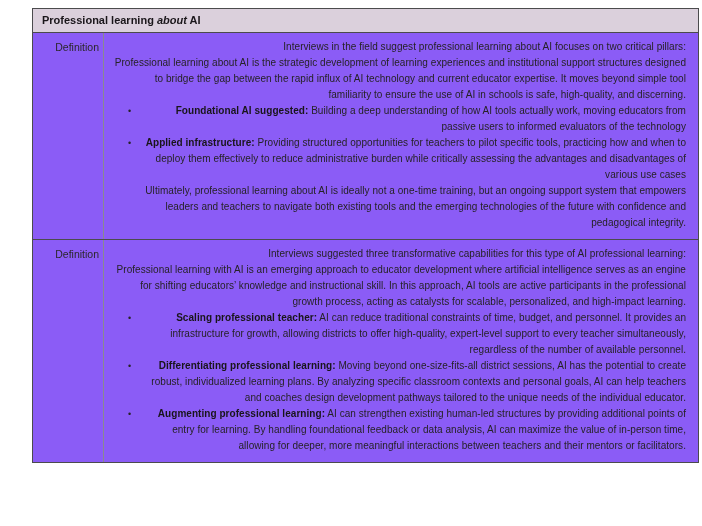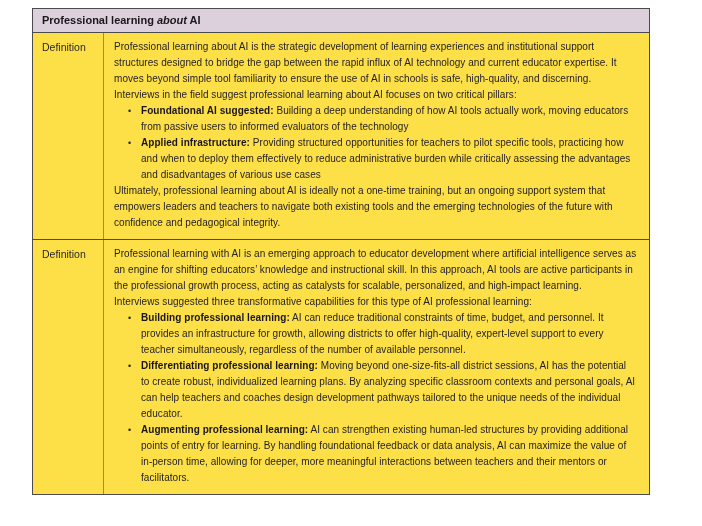--- a/index.html
+++ b/index.html
@@ -1,30 +1,30 @@
 <!DOCTYPE html>
 <html><head>
 <meta charset="utf-8">
 <style>
   * { margin:0; padding:0; box-sizing:border-box; }
   html,body { width:702px; height:526px; background:#ffffff; overflow:hidden;
               font-family:"Liberation Sans", sans-serif; }
   .doc-table {
-    position:absolute; left:32px; top:8px; width:618px;
-    border:1.5px solid #4b4b4d; background:#fde047;
+    position:absolute; left:32px; top:8px; width:667px;
+    border:1.5px solid #4b4b4d; background:#8b5cf6;
   }
   .section-header {
     background:#dbd0dc;
     border-bottom:1.2px solid #4b4b4d;
     padding:5px 9px 5px 9px;
     font-size:11px; font-weight:bold; color:#1a161a;
     line-height:13px;
   }
   .section-header .em { font-style:italic; }
-  .def-row { display:flex; align-items:stretch; }
+  .def-row { display:flex; align-items:stretch;text-align:right; }
   .def-row.divided { border-bottom:1.2px solid #4b4b4d; }
   .label-cell {
     flex:0 0 71px; width:71px;
     border-right:1px solid #8a8a8e;
     padding:8px 4px 0 9px;
     font-size:10.5px; color:#2b272b;
   }
   .content-cell {
     flex:1; min-width:0;
     padding:6px 12px 8px 10px;
@@ -40,39 +40,39 @@
 <body>
 
 <div class="doc-table">
 
   <div class="section-header">
     <span>Professional learning </span><span class="em">about</span><span> AI</span>
   </div>
   <div class="def-row divided">
     <div class="label-cell">Definition</div>
     <div class="content-cell">
+      <div class="para">Interviews in the field suggest professional learning about AI focuses on two critical pillars:</div>
       <div class="para">Professional learning about AI is the strategic development of learning experiences and institutional support structures designed to bridge the gap between the rapid influx of AI technology and current educator expertise. It moves beyond simple tool familiarity to ensure the use of AI in schools is safe, high-quality, and discerning.</div>
-      <div class="para">Interviews in the field suggest professional learning about AI focuses on two critical pillars:</div>
       <div class="bullet">
         <span class="marker">•</span><span class="b">Foundational AI suggested:</span><span> Building a deep understanding of how AI tools actually work, moving educators from passive users to informed evaluators of the technology</span>
       </div>
       <div class="bullet">
         <span class="marker">•</span><span class="b">Applied infrastructure:</span><span> Providing structured opportunities for teachers to pilot specific tools, practicing how and when to deploy them effectively to reduce administrative burden while critically assessing the advantages and disadvantages of various use cases</span>
       </div>
       <div class="para">Ultimately, professional learning about AI is ideally not a one-time training, but an ongoing support system that empowers leaders and teachers to navigate both existing tools and the emerging technologies of the future with confidence and pedagogical integrity.</div>
     </div>
   </div>
 
   <div class="def-row">
     <div class="label-cell">Definition</div>
     <div class="content-cell">
+      <div class="para">Interviews suggested three transformative capabilities for this type of AI professional learning:</div>
       <div class="para">Professional learning with AI is an emerging approach to educator development where artificial intelligence serves as an engine for shifting educators’ knowledge and instructional skill. In this approach, AI tools are active participants in the professional growth process, acting as catalysts for scalable, personalized, and high-impact learning.</div>
-      <div class="para">Interviews suggested three transformative capabilities for this type of AI professional learning:</div>
       <div class="bullet">
-        <span class="marker">•</span><span class="b">Building professional learning:</span><span> AI can reduce traditional constraints of time, budget, and personnel. It provides an infrastructure for growth, allowing districts to offer high-quality, expert-level support to every teacher simultaneously, regardless of the number of available personnel.</span>
+        <span class="marker">•</span><span class="b">Scaling professional teacher:</span><span> AI can reduce traditional constraints of time, budget, and personnel. It provides an infrastructure for growth, allowing districts to offer high-quality, expert-level support to every teacher simultaneously, regardless of the number of available personnel.</span>
       </div>
       <div class="bullet">
         <span class="marker">•</span><span class="b">Differentiating professional learning:</span><span> Moving beyond one-size-fits-all district sessions, AI has the potential to create robust, individualized learning plans. By analyzing specific classroom contexts and personal goals, AI can help teachers and coaches design development pathways tailored to the unique needs of the individual educator.</span>
       </div>
       <div class="bullet">
         <span class="marker">•</span><span class="b">Augmenting professional learning:</span><span> AI can strengthen existing human-led structures by providing additional points of entry for learning. By handling foundational feedback or data analysis, AI can maximize the value of in-person time, allowing for deeper, more meaningful interactions between teachers and their mentors or facilitators.</span>
       </div>
     </div>
   </div>
 

